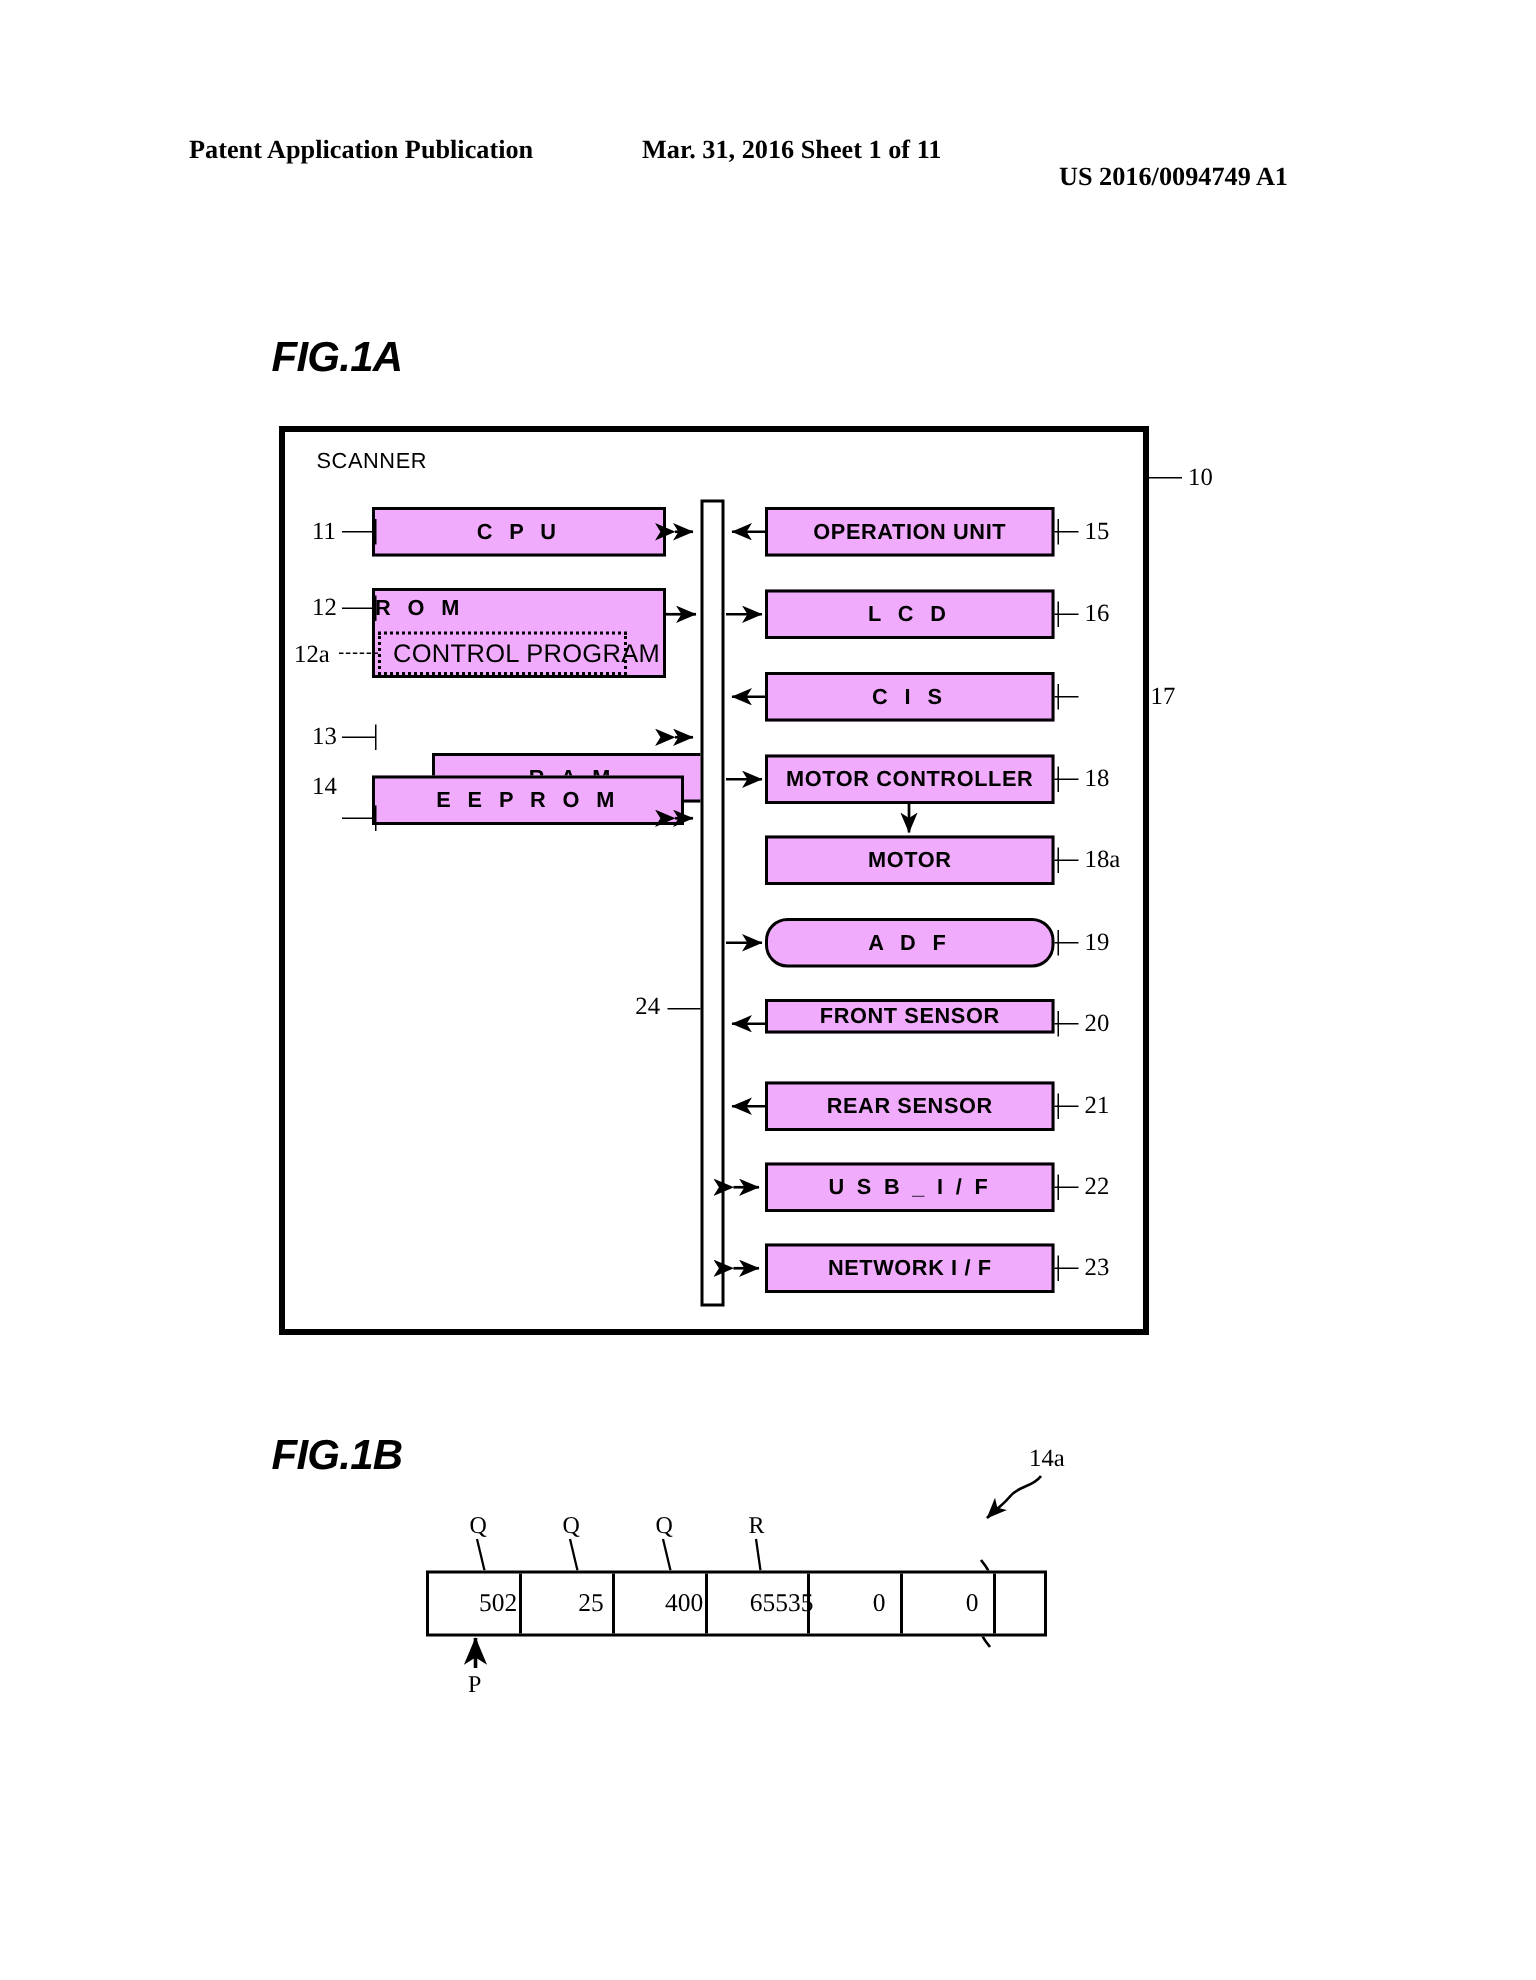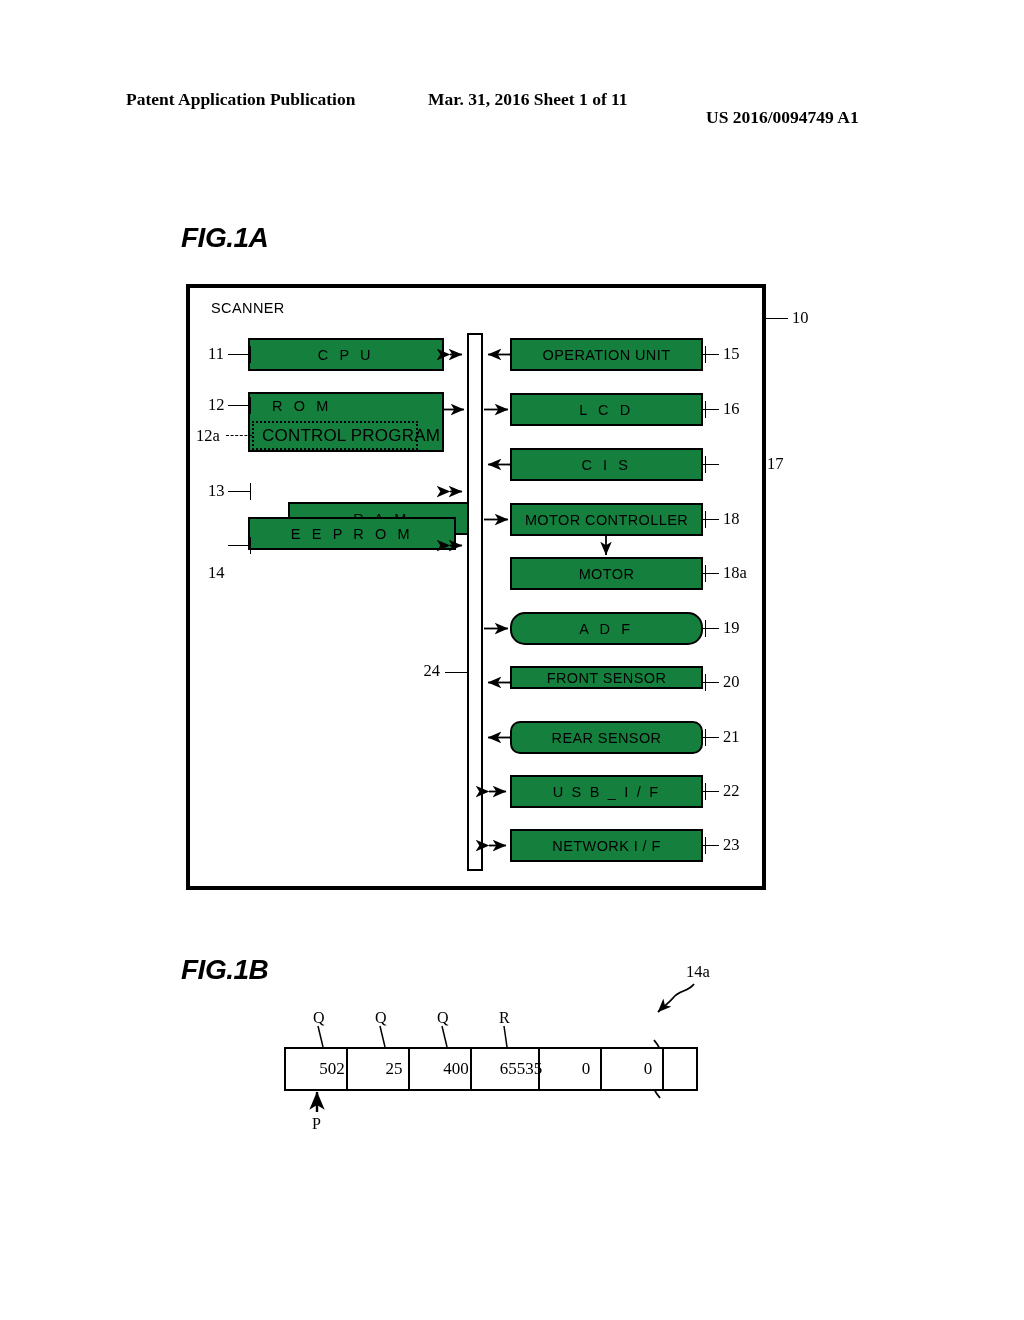--- a/index.html
+++ b/index.html
@@ -64,31 +64,32 @@
     top: 300px;
     font-size: 14.5px;
     letter-spacing: 0.4px;
   }
 
   
   .blk {
     position: absolute;
     border: 2px solid #000;
     box-sizing: border-box;
-    background: #15803d;
+    background: #f0abfc;
     display: flex;
     align-items: center;
     justify-content: center;
     font-size: 14.5px;
     letter-spacing: 0.4px;
     white-space: nowrap;
+    font-weight: bold;
   }
   .blk.left-text {
     justify-content: flex-start;
-    padding-left: 22px;
+    padding-left: 0;
   }
 
   
   .spaced { letter-spacing: 3.6px; }
   .spaced-sm { letter-spacing: 2.2px; }
 
   
   #control-program-box {
     position: absolute;
     border: 2px dotted #000;
@@ -231,21 +232,21 @@
 </div>
 <div class="leader-h" style="left:228px; top:491px; width:22px;"></div>
 <div class="leader-v" style="left:250px; top:483px; height:17px;"></div>
 <div class="ref" style="left:208px; top:481px;">13</div>
 
 <div class="blk" style="left:248px; top:517px; width:208px; height:33px;">
   <span class="spaced">E E P R O M</span>
 </div>
 <div class="leader-h" style="left:228px; top:545px; width:22px;"></div>
 <div class="leader-v" style="left:250px; top:537px; height:17px;"></div>
-<div class="ref" style="left:208px; top:563px;">14</div>
+<div class="ref" style="left:208px; top:514px;">14</div>
 
 <div id="system-bus"></div>
 <div class="leader-h" style="left:445px; top:672px; width:22px;"></div>
 <div class="ref" style="left:440px; top:661px; transform:translateX(-100%);">24</div>
 
 <div class="blk" style="left:510px; top:338px; width:193px; height:33px;">
   <span>OPERATION UNIT</span>
 </div>
 <div class="leader-h" style="left:703px; top:354px; width:16px;"></div>
 <div class="leader-v" style="left:705px; top:346px; height:17px;"></div>
@@ -286,21 +287,21 @@
 <div class="leader-v" style="left:705px; top:620px; height:17px;"></div>
 <div class="ref" style="left:723px; top:618px;">19</div>
 
 <div class="blk" style="left:510px; top:666px; width:193px; height:23px;align-items:center;">
   <span>FRONT SENSOR</span>
 </div>
 <div class="leader-h" style="left:703px; top:682px; width:16px;"></div>
 <div class="leader-v" style="left:705px; top:674px; height:17px;"></div>
 <div class="ref" style="left:723px; top:672px;">20</div>
 
-<div class="blk" style="left:510px; top:721px; width:193px; height:33px;border-radius:10px;">
+<div class="blk" style="left:510px; top:721px; width:193px; height:33px;">
   <span>REAR SENSOR</span>
 </div>
 <div class="leader-h" style="left:703px; top:737px; width:16px;"></div>
 <div class="leader-v" style="left:705px; top:729px; height:17px;"></div>
 <div class="ref" style="left:723px; top:727px;">21</div>
 
 <div class="blk" style="left:510px; top:775px; width:193px; height:33px;">
   <span class="spaced-sm">U S B _ I / F</span>
 </div>
 <div class="leader-h" style="left:703px; top:791px; width:16px;"></div>

